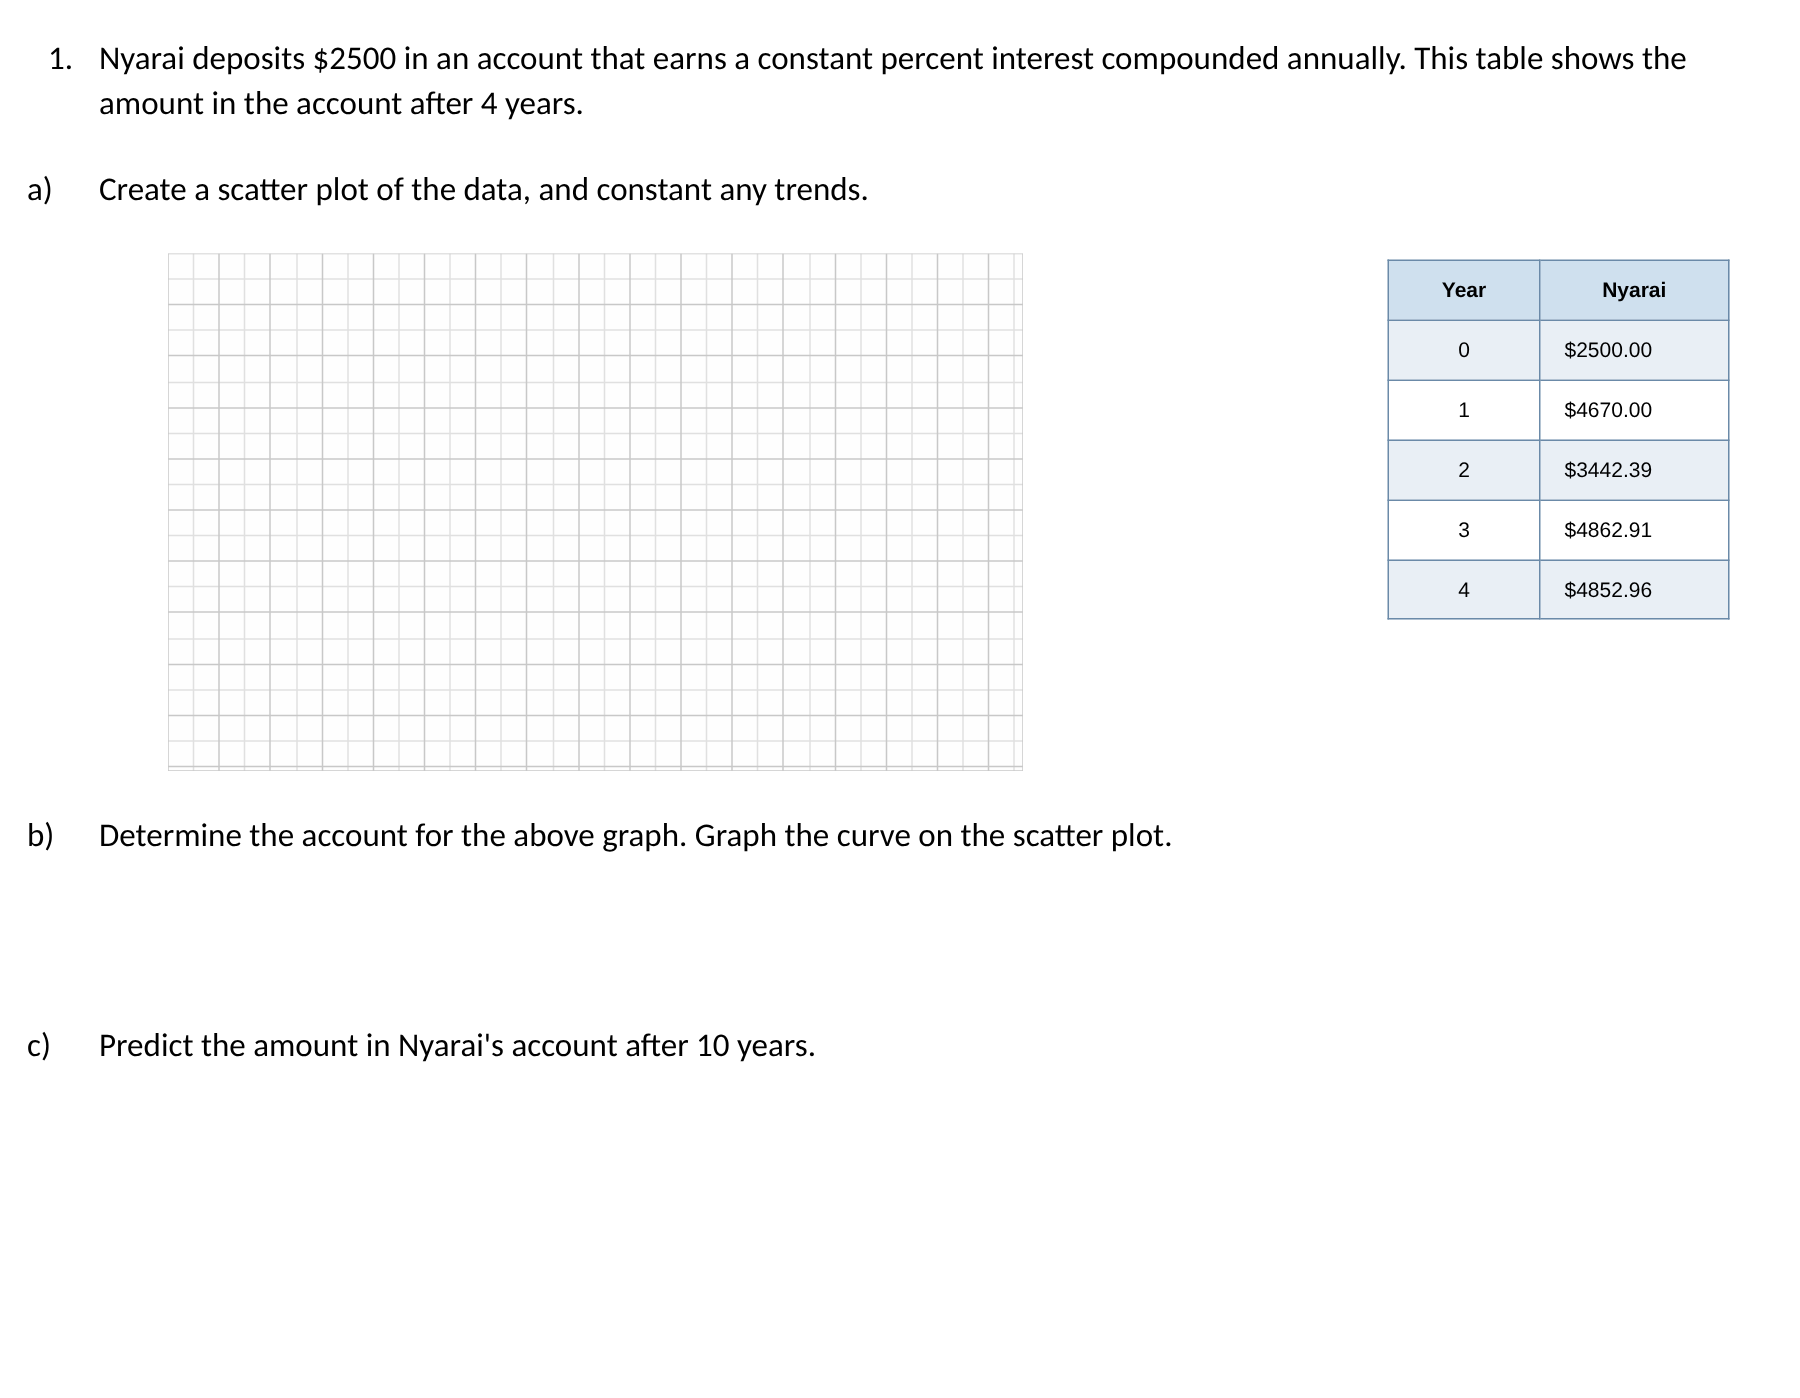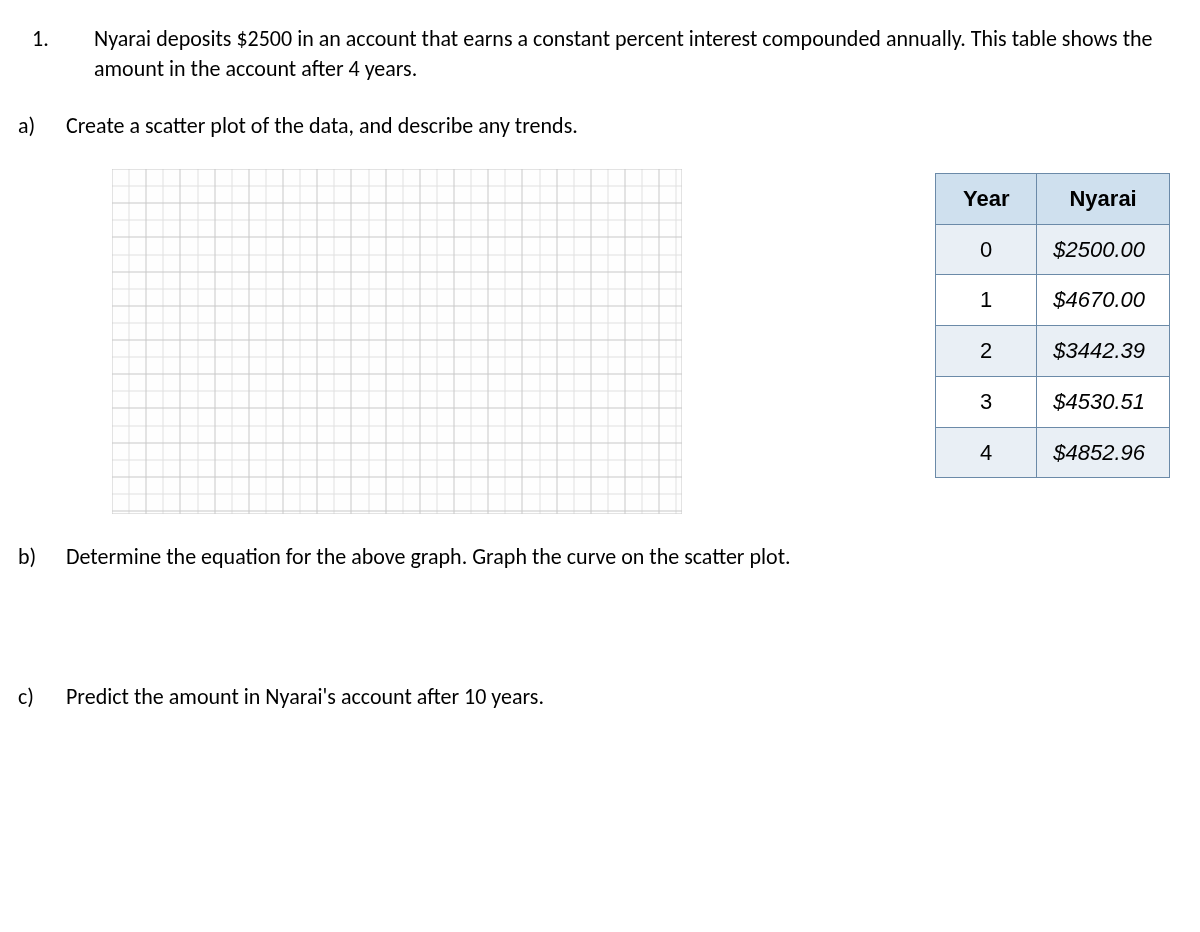--- a/index.html
+++ b/index.html
@@ -18,21 +18,20 @@
     display: flex;
     align-items: flex-start;
   }
   .num-row .marker {
     width: 34px;
     flex-shrink: 0;
   }
   .num-row .text {
     flex: 1;
     padding-right: 10px;
-    margin-left: 28px;
   }
   .sub-row {
     display: flex;
     align-items: flex-start;
     margin-left: -14px;
   }
   .sub-row .marker {
     width: 48px;
     flex-shrink: 0;
   }
@@ -49,39 +48,38 @@
     margin-left: 80px;
     width: 570px;
     height: 345px;
     position: relative;
     background: #fcfcfc;
   }
   .spacer { flex:1; }
   .data-table {
     border-collapse: collapse;
     font-family: Arial, Helvetica, sans-serif;
-    font-size: 22px;
-    margin-right: 6px;
+    font-size: 14px;
+    margin-right: 23px;
     margin-top:4px;
   }
   .data-table th, .data-table td {
     border: 1px solid #6b8aa8;
     padding: 10px 14px;
     text-align: center;
     min-width: 72px;
   }
   .data-table th {
     background: #cfe0ee;
     font-weight: bold;
   }
   .data-table td.amount {
     text-align: left;
     padding-left: 16px;
-    padding-right: 24px;
-    font-style: italic;
+    padding-right: 37px;
   }
   .data-table tr:nth-child(even) td {
     background: #e9eff5;
   }
   .data-table tr:nth-child(odd) td {
     background: #ffffff;
   }
   .part-b {
     margin-top: 20px;
     margin-bottom: 110px;
@@ -108,21 +106,21 @@
 <div class="question-block">
   <div class="num-row">
     <div class="marker">1.</div>
     <div class="text">Nyarai deposits $2500 in an account that earns a constant percent interest compounded annually. This table shows the amount in the account after 4 years.</div>
   </div>
 </div>
 
 <div class="question-block">
   <div class="sub-row">
     <div class="marker">a)</div>
-    <div class="text">Create a scatter plot of the data, and describe any trends.</div>
+    <div class="text">Create a scatter plot of the data, and constant any trends.</div>
   </div>
 </div>
 
 <div class="content-row">
   <div class="grid-box">
     <svg width="570" height="345" viewBox="0 0 570 345">
       <rect x="0" y="0" width="570" height="345" fill="#fefefe"></rect>
 
       <g stroke="#e0e0e0" stroke-width="1">
 
@@ -204,34 +202,34 @@
     <tr>
       <td>1</td>
       <td class="amount">$4670.00</td>
     </tr>
     <tr>
       <td>2</td>
       <td class="amount">$3442.39</td>
     </tr>
     <tr>
       <td>3</td>
-      <td class="amount">$4530.51</td>
+      <td class="amount">$4862.91</td>
     </tr>
     <tr>
       <td>4</td>
       <td class="amount">$4852.96</td>
     </tr>
   </tbody>
     </table>
 </div>
 
 <div class="part-b">
   <div class="part-bc-row">
     <div class="marker">b)</div>
-    <div class="text">Determine the equation for the above graph. Graph the curve on the scatter plot.</div>
+    <div class="text">Determine the account for the above graph. Graph the curve on the scatter plot.</div>
   </div>
 </div>
 
 <div class="part-c">
   <div class="part-bc-row">
     <div class="marker">c)</div>
     <div class="text">Predict the amount in Nyarai's account after 10 years.</div>
   </div>
 </div>
 

